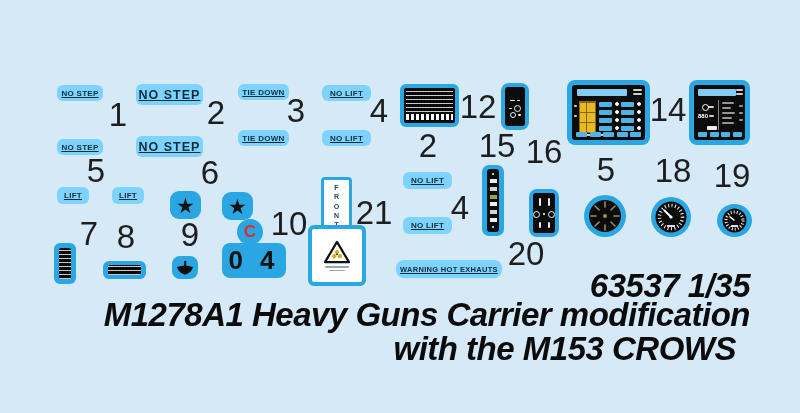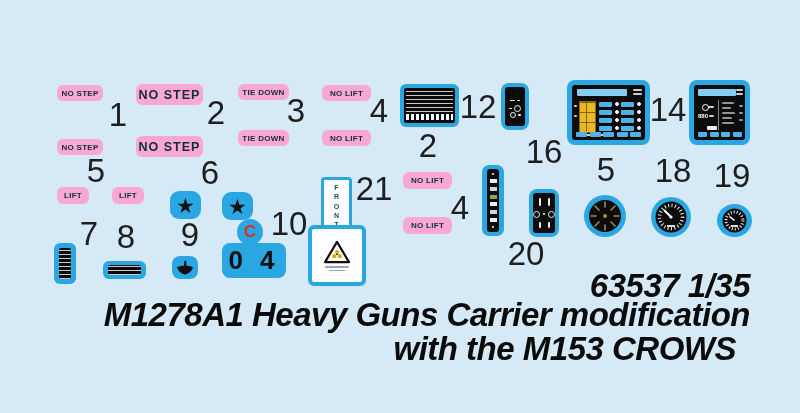--- a/index.html
+++ b/index.html
@@ -1,21 +1,21 @@
 <!DOCTYPE html>
 <html><head>
 <meta charset="utf-8">
 <style>
   html,body{margin:0;padding:0;}
   .sheet{position:relative;width:800px;height:413px;background:#d6e9f7;overflow:hidden;
          font-family:"Liberation Sans",sans-serif;}
   .num{position:absolute;transform:translate(-50%,-50%);font-size:33px;color:#1e1e1e;
        font-family:"Liberation Sans",sans-serif;white-space:nowrap;}
-  .decal{position:absolute;background:#f9a8d4;border-radius:6px;display:flex;align-items:center;
-         justify-content:center;color:#0f2d3d;font-weight:bold;white-space:nowrap;}
+  .decal{position:absolute;background:#7dd3fc;border-radius:6px;display:flex;align-items:center;
+         justify-content:center;color:#0f2d3d;font-weight:bold;white-space:nowrap;text-decoration:underline;}
   .d-sm{font-size:8px;letter-spacing:.3px;}
   .d-lg{font-size:12.5px;letter-spacing:1px;}
   .d-w{font-size:7.5px;letter-spacing:.3px;border-radius:8px;}
   .blob{position:absolute;background:#2aa7e2;border-radius:9px;display:flex;align-items:center;justify-content:center;}
   .star{font-size:21px;color:#131313;line-height:1;}
   .black-inner{background:#0c0c0c;border-radius:2px;position:relative;}
   .speckle{background-image:
       repeating-linear-gradient(0deg, rgba(255,255,255,.78) 0 1px, transparent 1px 4px),
       repeating-linear-gradient(90deg, rgba(0,0,0,.55) 0 1px, transparent 1px 3px);}
   .panel{position:absolute;background:#2aa7e2;border-radius:8px;}
@@ -58,40 +58,42 @@
   <div class="num" style="left:379px;top:111px">4</div>
   <div class="num" style="left:96px;top:171px">5</div>
   <div class="num" style="left:210px;top:173px">6</div>
   <div class="num" style="left:89px;top:234px">7</div>
   <div class="num" style="left:126px;top:237px">8</div>
   <div class="num" style="left:190px;top:235px">9</div>
   <div class="num" style="left:289px;top:224px">10</div>
   <div class="num" style="left:428px;top:146px">2</div>
   <div class="num" style="left:478px;top:107px">12</div>
   <div class="num" style="left:668px;top:110px">14</div>
+  <div class="num" style="left:497px;top:146px">15</div>
   <div class="num" style="left:544px;top:152px">16</div>
   <div class="num" style="left:606px;top:170px">5</div>
   <div class="num" style="left:673px;top:171px">18</div>
   <div class="num" style="left:732px;top:176px">19</div>
   <div class="num" style="left:526px;top:254px">20</div>
-  <div class="num" style="left:374px;top:189px">21</div>
+  <div class="num" style="left:374px;top:213px">21</div>
   <div class="num" style="left:460px;top:208px">4</div>
 
   <div class="decal d-sm" style="left:57px;top:85px;width:46px;height:16px">NO STEP</div>
   <div class="decal d-sm" style="left:57px;top:139px;width:46px;height:16px">NO STEP</div>
   <div class="decal d-lg" style="left:136px;top:84px;width:67px;height:21px">NO STEP</div>
   <div class="decal d-lg" style="left:136px;top:136px;width:67px;height:21px">NO STEP</div>
   <div class="decal d-sm" style="left:238px;top:84px;width:51px;height:16px">TIE DOWN</div>
   <div class="decal d-sm" style="left:238px;top:130px;width:51px;height:16px">TIE DOWN</div>
   <div class="decal d-sm" style="left:322px;top:85px;width:49px;height:16px">NO LIFT</div>
   <div class="decal d-sm" style="left:322px;top:130px;width:49px;height:16px">NO LIFT</div>
   <div class="decal d-sm" style="left:403px;top:172px;width:49px;height:17px">NO LIFT</div>
   <div class="decal d-sm" style="left:403px;top:217px;width:49px;height:17px">NO LIFT</div>
   <div class="decal d-sm" style="left:57px;top:187px;width:32px;height:17px">LIFT</div>
   <div class="decal d-sm" style="left:112px;top:187px;width:32px;height:17px">LIFT</div>
+  <div class="decal d-w" style="left:396px;top:260px;width:106px;height:18px">WARNING HOT EXHAUTS</div>
 
   <div class="blob" style="left:170px;top:191px;width:31px;height:28px">
     <span class="star">★</span>
   </div>
   <div class="blob" style="left:222px;top:192px;width:31px;height:28px">
     <span class="star">★</span>
   </div>
 
   <div class="blob" style="left:54px;top:243px;width:22px;height:41px;border-radius:6px">
     <div class="black-inner speckle" style="width:12px;height:31px"></div>

